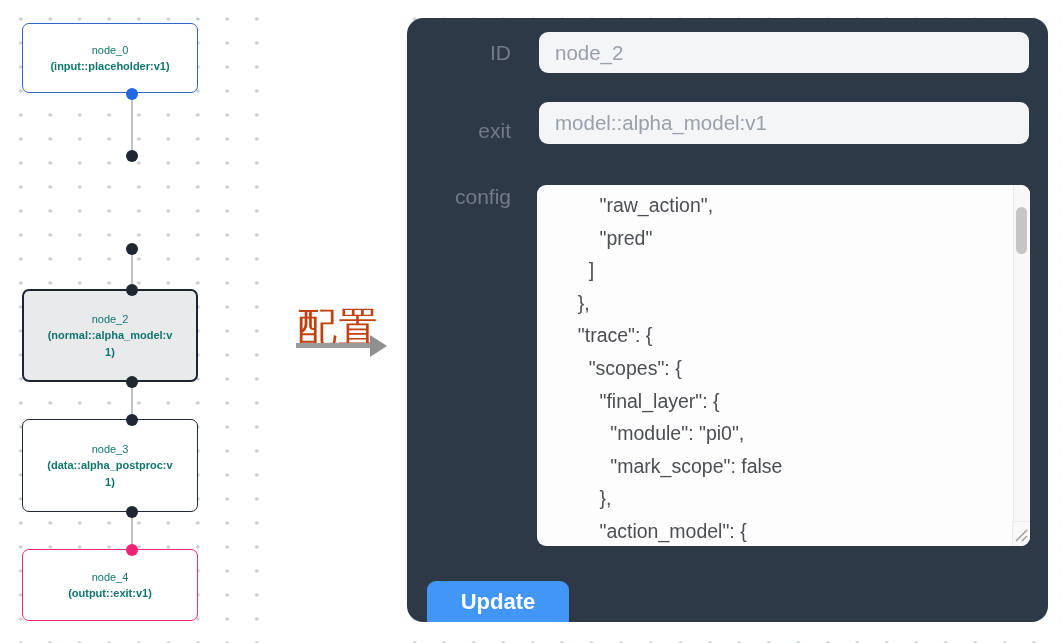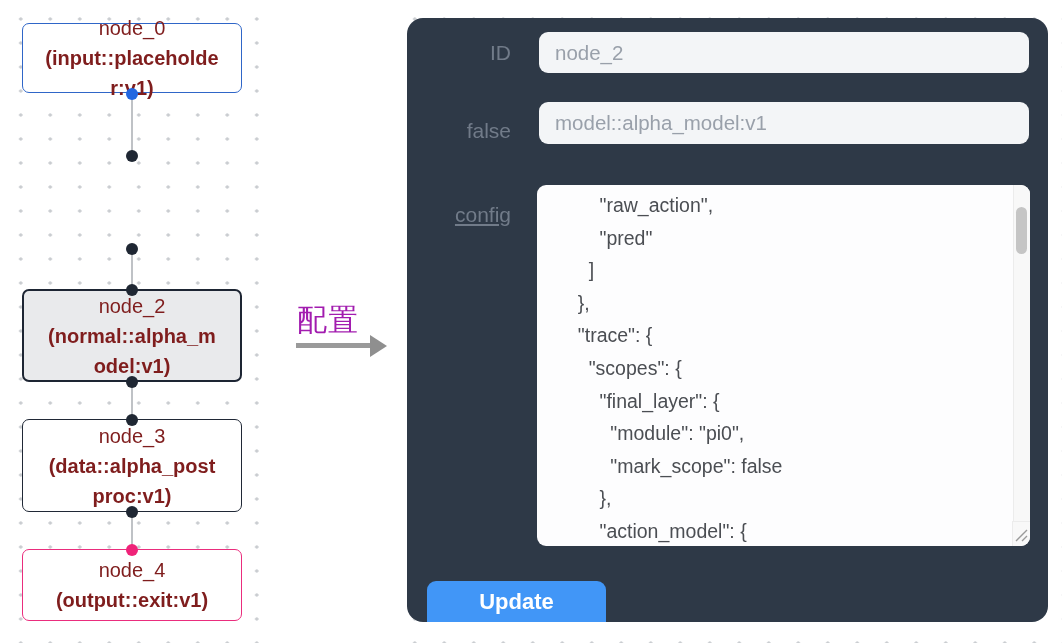--- a/index.html
+++ b/index.html
@@ -11,59 +11,59 @@
   .dots{
     position:absolute;top:0;bottom:0;
     background-image:radial-gradient(circle,#c9ccd0 1.5px,rgba(201,204,208,0) 1.7px);
     background-size:29.5px 24px;background-position:6px 7px;
   }
   .dots-left{left:0;width:270px;}
   .dots-right{left:394px;right:0;}
 
   
   .node{
-    position:absolute;left:22px;width:220px;box-sizing:border-box;
+    position:absolute;left:22px;width:176px;box-sizing:border-box;
     background:#ffffff;border:1.5px solid #202836;border-radius:7px;
     display:flex;flex-direction:column;justify-content:center;align-items:center;
-    text-align:center;color:#7f1d1d;font-size:20px;line-height:1.5;font-weight:500;
+    text-align:center;color:#0f766e;font-size:11px;line-height:1.5;font-weight:500;
     padding:2px 21px;z-index:3;
   }
   .node .node-type{word-break:break-all;font-weight:bold;}
   .node-input{border-color:#2f66c8;}
   .node-selected{border-color:#1d2533;border-width:2px;background:#e9eaec;}
   .node-output{border-color:#ea2d7d;}
   .edge{position:absolute;left:131px;width:2px;background:#bfc2c6;z-index:2;}
   .port{position:absolute;left:126px;width:12px;height:12px;border-radius:50%;z-index:4;}
   .port-dark{background:#1f2733;}
   .port-blue{background:#2367e1;}
   .port-pink{background:#ef2379;}
 
   
   .transition-label{
-    position:absolute;left:297px;top:300px;font-size:30px;color:#a21caf;
+    position:absolute;left:297px;top:300px;font-size:40px;color:#c2410c;
     letter-spacing:1px;z-index:3;
   }
   .arrow-shaft{position:absolute;left:296px;top:343px;width:76px;height:5px;background:#9a9a9a;z-index:3;}
   .arrow-head{
     position:absolute;left:370px;top:334.5px;width:0;height:0;z-index:3;
     border-left:17px solid #8f8f8f;border-top:11px solid transparent;border-bottom:11px solid transparent;
   }
 
   
   .panel{
     position:absolute;left:407px;top:18px;width:641px;height:604px;
     background:#2e3947;border-radius:16px;z-index:5;
   }
   .field-label{
     position:absolute;left:0;width:104px;text-align:right;
     color:#717b89;font-size:21px;
   }
   .label-id{top:14px;height:41px;line-height:41px;}
   .label-type{top:92px;height:42px;line-height:42px;}
-  .label-config{top:182px;height:30px;line-height:30px;text-decoration:underline;}
+  .label-config{top:164px;height:30px;line-height:30px;}
   .text-input{
     position:absolute;left:132px;width:490px;height:41px;box-sizing:border-box;
     background:#f3f5f7;border:none;border-radius:9px;outline:none;
     color:#99a0aa;font-size:20.5px;padding:0 16px;font-family:"Liberation Sans",sans-serif;
   }
   .input-id{top:14px;}
   .input-type{top:84px;height:42px;}
   .config-box{
     position:absolute;left:130px;top:167px;width:493px;height:361px;
     background:#fdfdfe;border-radius:9px;overflow:hidden;
@@ -81,21 +81,21 @@
   .scroll-thumb{
     position:absolute;top:22px;left:2px;width:11px;height:47px;
     background:#c5c5c5;border-radius:6px;
   }
   .resize-corner{
     position:absolute;right:0;bottom:0;width:17px;height:24px;
     background:#f8f8f8;border-left:1px solid #ececec;border-top:1px solid #ececec;
   }
   .resize-corner svg{position:absolute;right:1px;bottom:3px;}
   .update-button{
-    position:absolute;left:20px;top:563px;width:179px;height:41px;
+    position:absolute;left:20px;top:563px;width:142px;height:41px;
     background:#4196f7;border:none;border-radius:9px 9px 0 0;
     color:#ffffff;font-size:22px;font-weight:600;font-family:"Liberation Sans",sans-serif;
     cursor:pointer;
   }
 </style>
 </head>
 <body>
 
 <div class="stage">
 
@@ -134,21 +134,21 @@
   <div class="port port-pink" style="top:543.5px;"></div>
 
   <div class="transition-label">配置</div>
   <div class="arrow-shaft"></div>
   <div class="arrow-head"></div>
 
   <div class="panel">
     <div class="field-label label-id">ID</div>
     <input class="text-input input-id" type="text" value="node_2" style="">
 
-    <div class="field-label label-type">false</div>
+    <div class="field-label label-type">exit</div>
     <input class="text-input input-type" type="text" value="model::alpha_model:v1" style="">
 
     <div class="field-label label-config">config</div>
     <div class="config-box">
       <pre class="config-text">      "raw_action",
       "pred"
     ]
   },
   "trace": {
     "scopes": {

